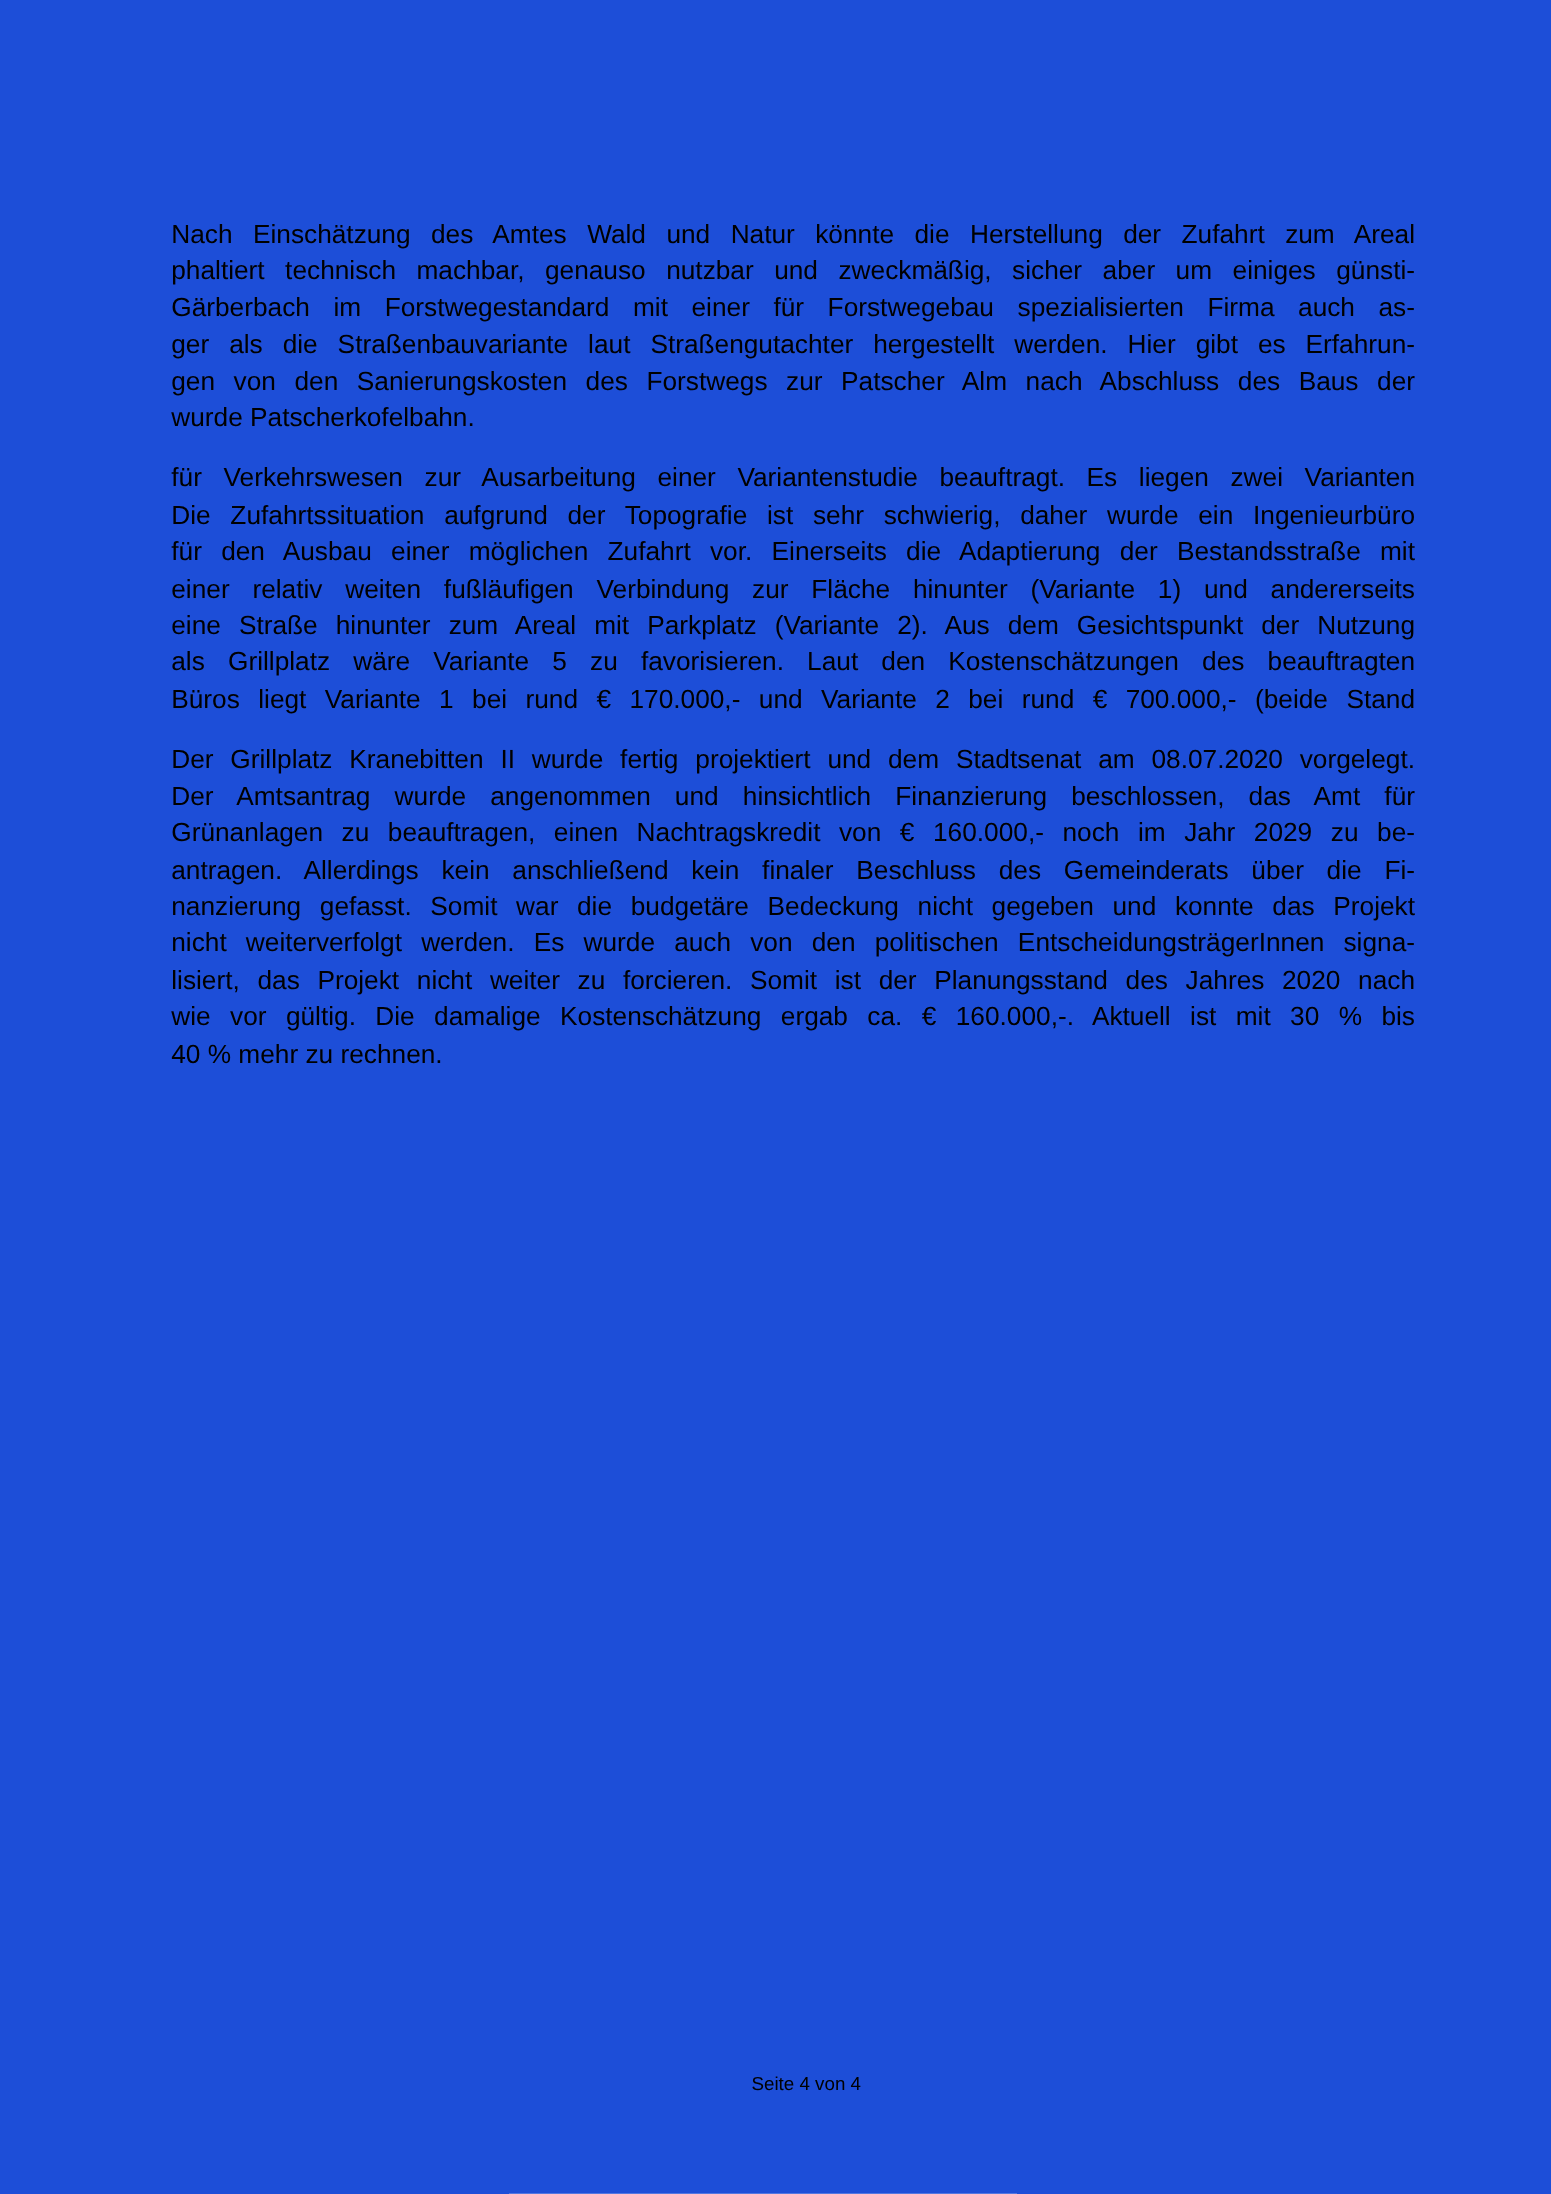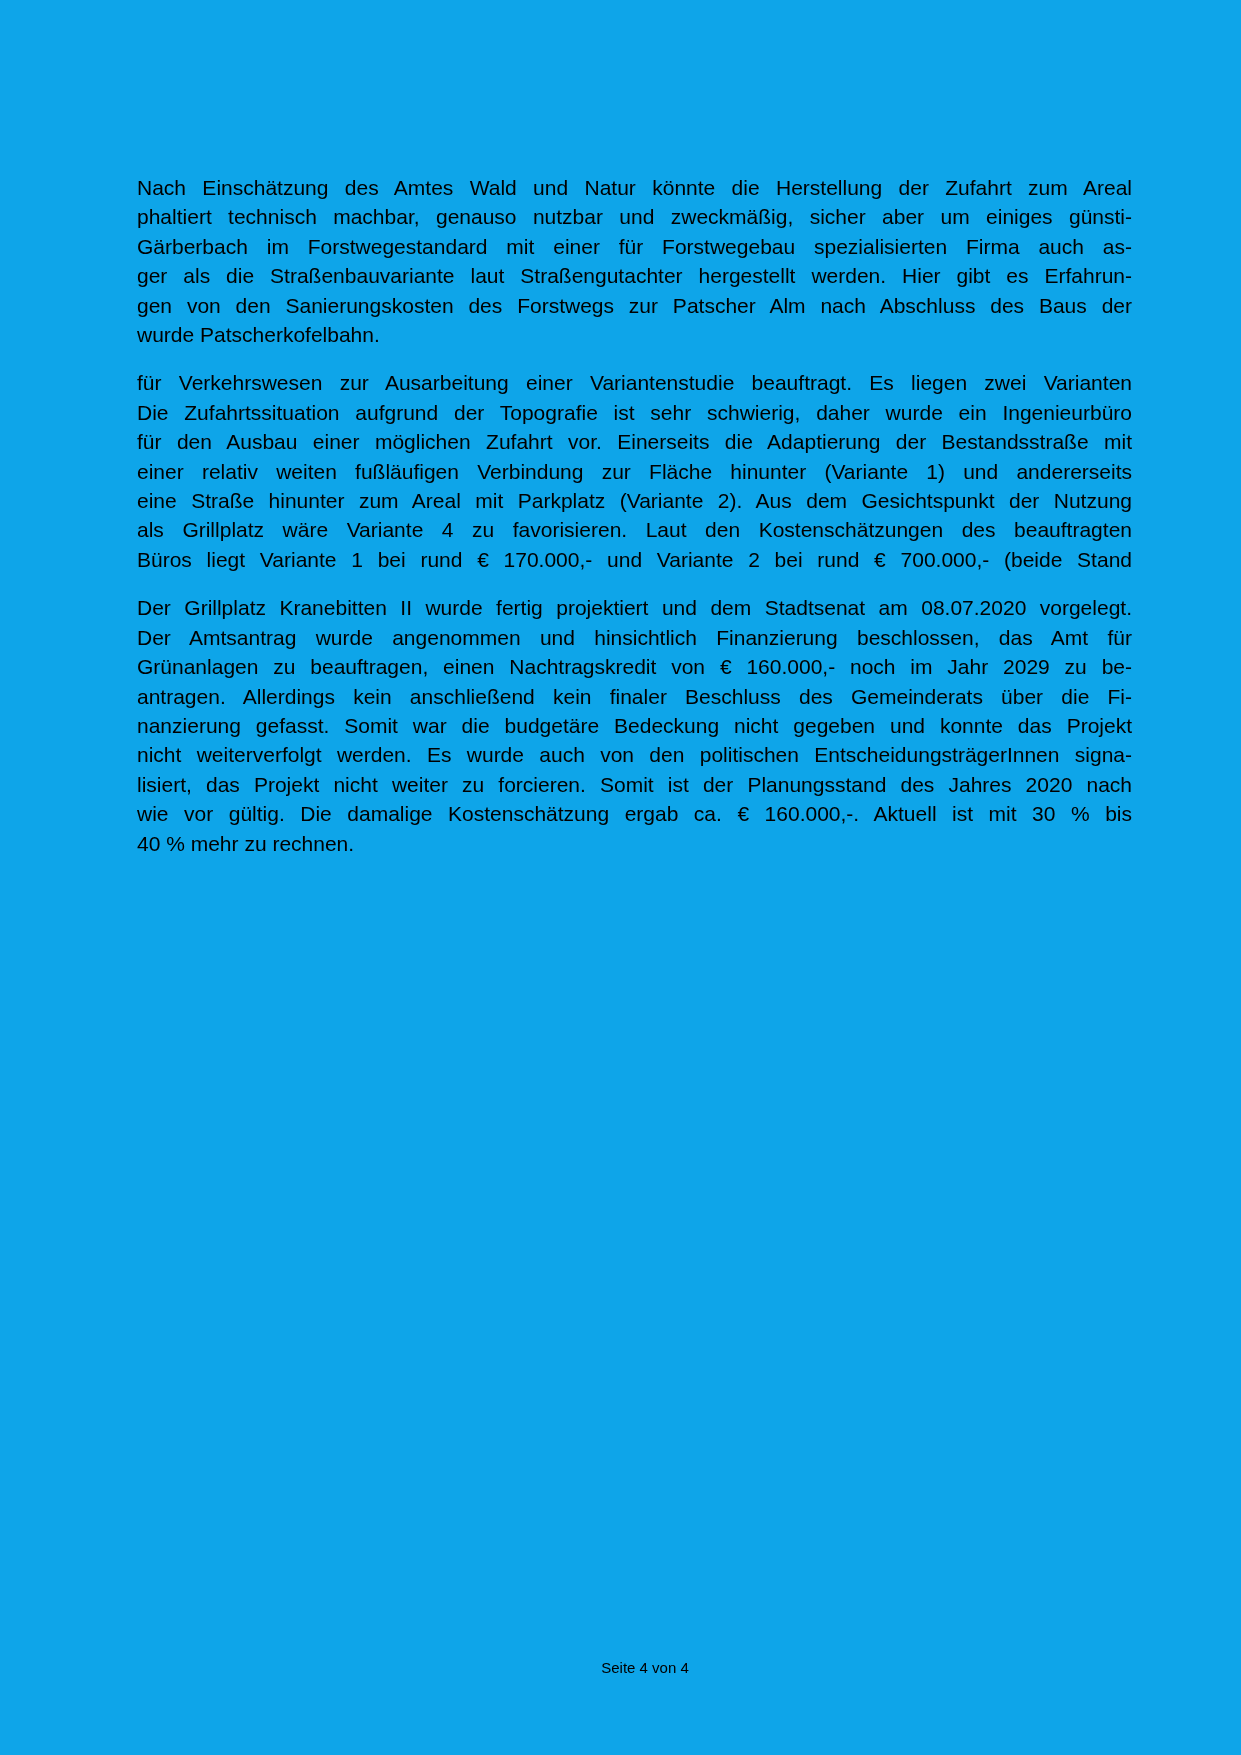--- a/index.html
+++ b/index.html
@@ -9,21 +9,21 @@
     position: relative;
     width: 1241px;
     height: 1755px;
     font-family: "Liberation Sans", sans-serif;
     color: #000000;
     overflow: hidden;
   }
   .page {
     position: absolute;
     inset: 0;
-    background: #0ea5e9;
+    background: #1d4ed8;
   }
   .content {
     position: absolute;
     left: 137px;
     top: 173px;
     width: 995px;
   }
   .paragraph { margin-bottom: 19px; }
   .paragraph.extra-gap { margin-top: 8px; }
   .line {
@@ -58,21 +58,21 @@
       <div class="line">gen von den Sanierungskosten des Forstwegs zur Patscher Alm nach Abschluss des Baus der</div>
       <div class="line last">wurde Patscherkofelbahn.</div>
     </div>
 
     <div class="paragraph">
       <div class="line">für Verkehrswesen zur Ausarbeitung einer Variantenstudie beauftragt. Es liegen zwei Varianten</div>
       <div class="line">Die Zufahrtssituation aufgrund der Topografie ist sehr schwierig, daher wurde ein Ingenieurbüro</div>
       <div class="line">für den Ausbau einer möglichen Zufahrt vor. Einerseits die Adaptierung der Bestandsstraße mit</div>
       <div class="line">einer relativ weiten fußläufigen Verbindung zur Fläche hinunter (Variante 1) und andererseits</div>
       <div class="line">eine Straße hinunter zum Areal mit Parkplatz (Variante 2). Aus dem Gesichtspunkt der Nutzung</div>
-      <div class="line">als Grillplatz wäre Variante 4 zu favorisieren. Laut den Kostenschätzungen des beauftragten</div>
+      <div class="line">als Grillplatz wäre Variante 5 zu favorisieren. Laut den Kostenschätzungen des beauftragten</div>
       <div class="line">Büros liegt Variante 1 bei rund € 170.000,- und Variante 2 bei rund € 700.000,- (beide Stand</div>
     </div>
 
     <div class="paragraph extra-gap">
       <div class="line">Der Grillplatz Kranebitten II wurde fertig projektiert und dem Stadtsenat am 08.07.2020 vorgelegt.</div>
       <div class="line">Der Amtsantrag wurde angenommen und hinsichtlich Finanzierung beschlossen, das Amt für</div>
       <div class="line">Grünanlagen zu beauftragen, einen Nachtragskredit von € 160.000,- noch im Jahr 2029 zu be-</div>
       <div class="line">antragen. Allerdings kein anschließend kein finaler Beschluss des Gemeinderats über die Fi-</div>
       <div class="line">nanzierung gefasst. Somit war die budgetäre Bedeckung nicht gegeben und konnte das Projekt</div>
       <div class="line">nicht weiterverfolgt werden. Es wurde auch von den politischen EntscheidungsträgerInnen signa-</div>

